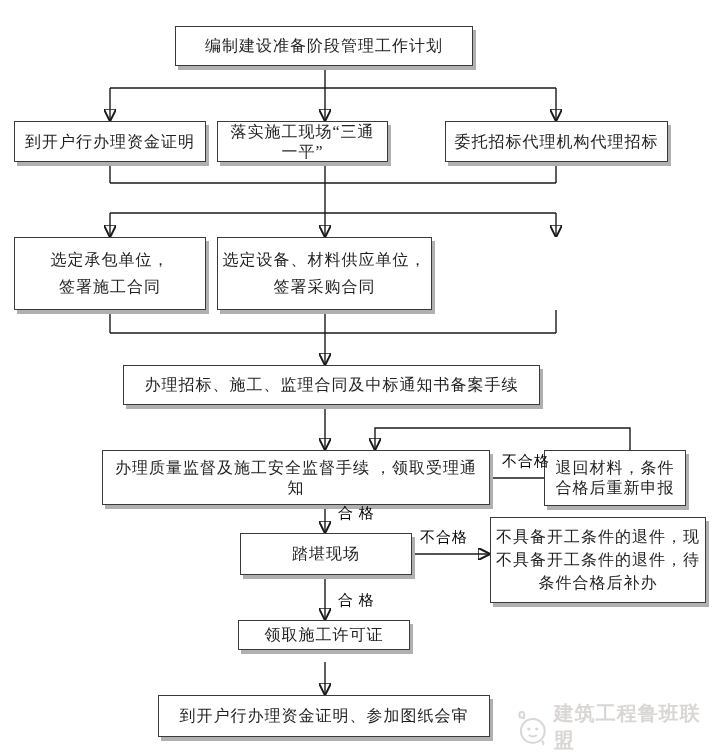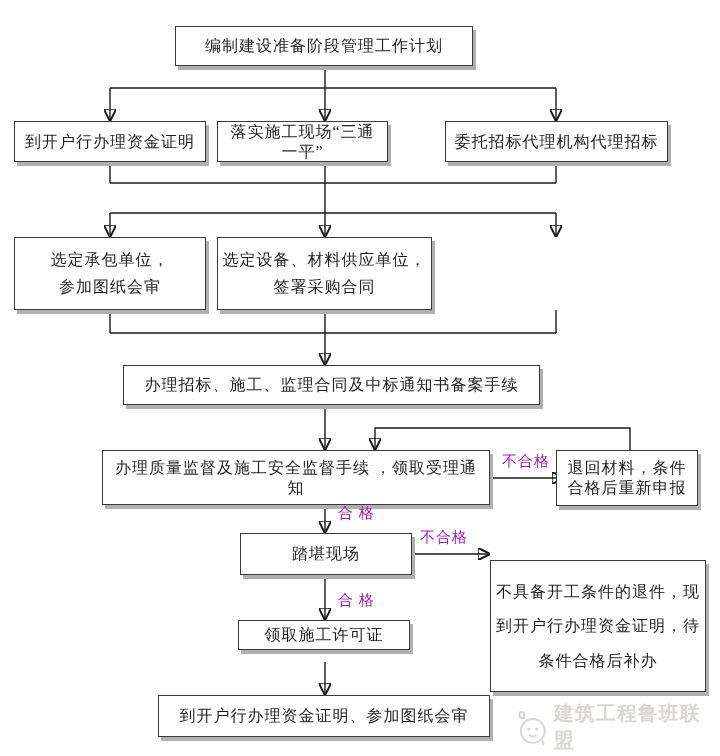--- a/index.html
+++ b/index.html
@@ -31,21 +31,21 @@
     letter-spacing:1px;
     line-height:1.25;
     box-sizing:border-box;
     padding:2px 4px;
   }
   .node.multi{justify-content:space-evenly;padding:6px 4px;}
   .edge-label{
     position:absolute;
     font-size:15px;
     letter-spacing:1px;
-    color:#a21caf;
+    color:#000000;
     white-space:nowrap;
   }
   .watermark{
     position:absolute;left:512px;top:700px;
     display:flex;align-items:center;
     color:var(--watermark);
   }
   .watermark .wm-text{
     font-size:20px;font-weight:bold;letter-spacing:1px;
     font-family:"Liberation Sans","DejaVu Sans",sans-serif;
@@ -108,47 +108,47 @@
   </div>
   <div class="node" style="left:217px;top:121px;width:171px;height:41px">
     <span>落实施工现场“三通一平”</span>
   </div>
   <div class="node" style="left:445px;top:121px;width:223px;height:41px">
     <span>委托招标代理机构代理招标</span>
   </div>
 
   <div class="node multi" style="left:14px;top:237px;width:192px;height:73px">
     <span>选定承包单位，</span>
-    <span>参加图纸会审</span>
+    <span>签署施工合同</span>
   </div>
   <div class="node multi" style="left:217px;top:237px;width:215px;height:73px">
     <span>选定设备、材料供应单位，</span>
     <span>签署采购合同</span>
   </div>
 
   <div class="node" style="left:123px;top:365px;width:417px;height:40px">
     <span>办理招标、施工、监理合同及中标通知书备案手续</span>
   </div>
 
   <div class="node" style="left:102px;top:450px;width:388px;height:55px">
     <span>办理质量监督及施工安全监督手续 ，领取受理通知</span>
   </div>
 
-  <div class="node multi" style="left:556px;top:450px;width:142px;height:56px">
+  <div class="node multi" style="left:544px;top:450px;width:142px;height:56px">
     <span>退回材料，条件</span>
     <span>合格后重新申报</span>
   </div>
 
   <div class="node" style="left:240px;top:533px;width:172px;height:42px">
     <span>踏堪现场</span>
   </div>
 
-  <div class="node multi" style="left:490px;top:560px;width:216px;height:132px">
+  <div class="node multi" style="left:490px;top:517px;width:216px;height:86px">
     <span>不具备开工条件的退件，现</span>
-    <span>到开户行办理资金证明，待</span>
+    <span>不具备开工条件的退件，待</span>
     <span>条件合格后补办</span>
   </div>
 
   <div class="node" style="left:238px;top:620px;width:172px;height:30px">
     <span>领取施工许可证</span>
   </div>
 
   <div class="node" style="left:158px;top:695px;width:332px;height:42px">
     <span>到开户行办理资金证明、参加图纸会审</span>
   </div>

